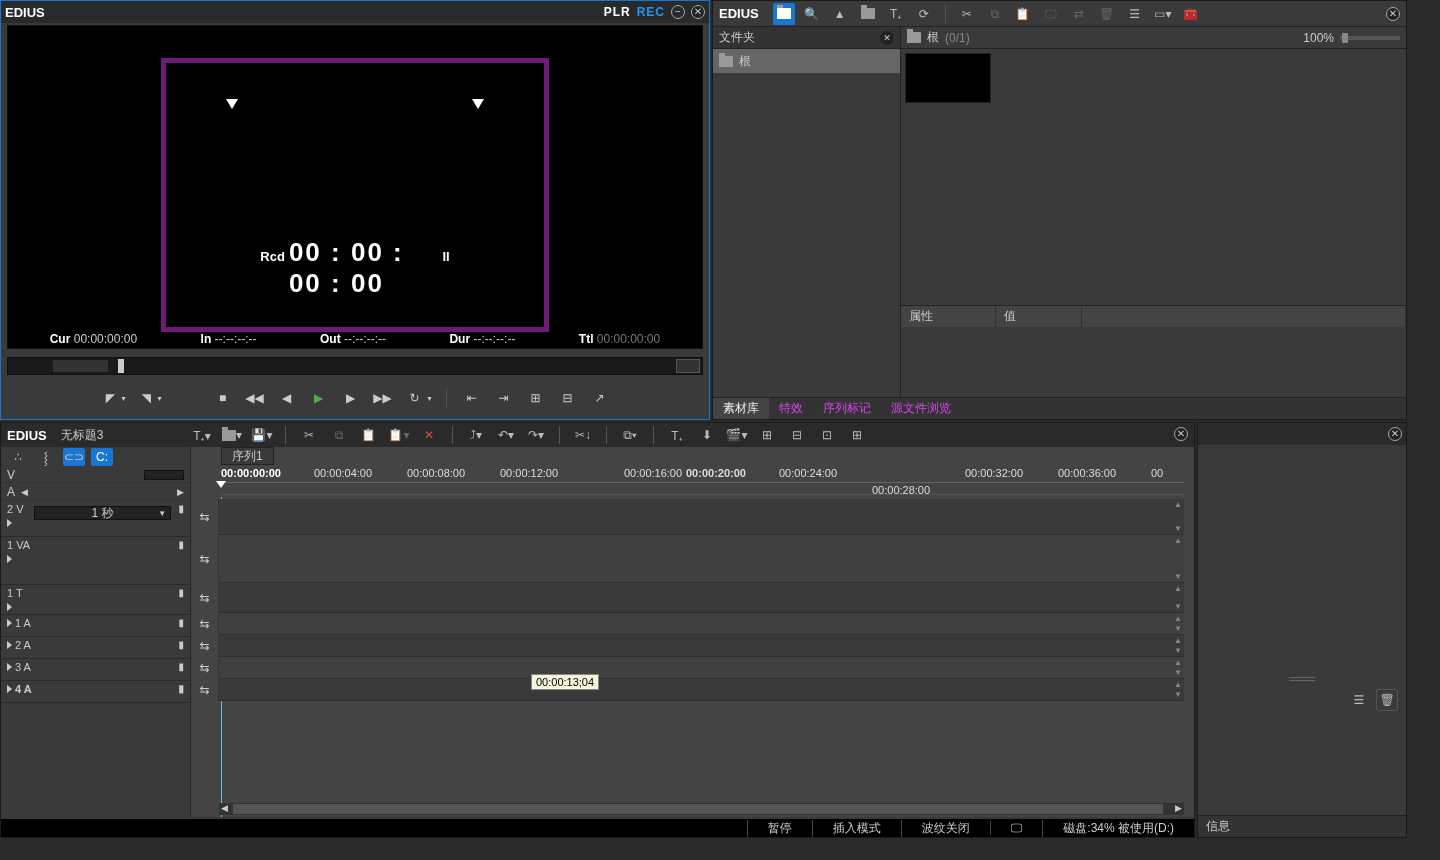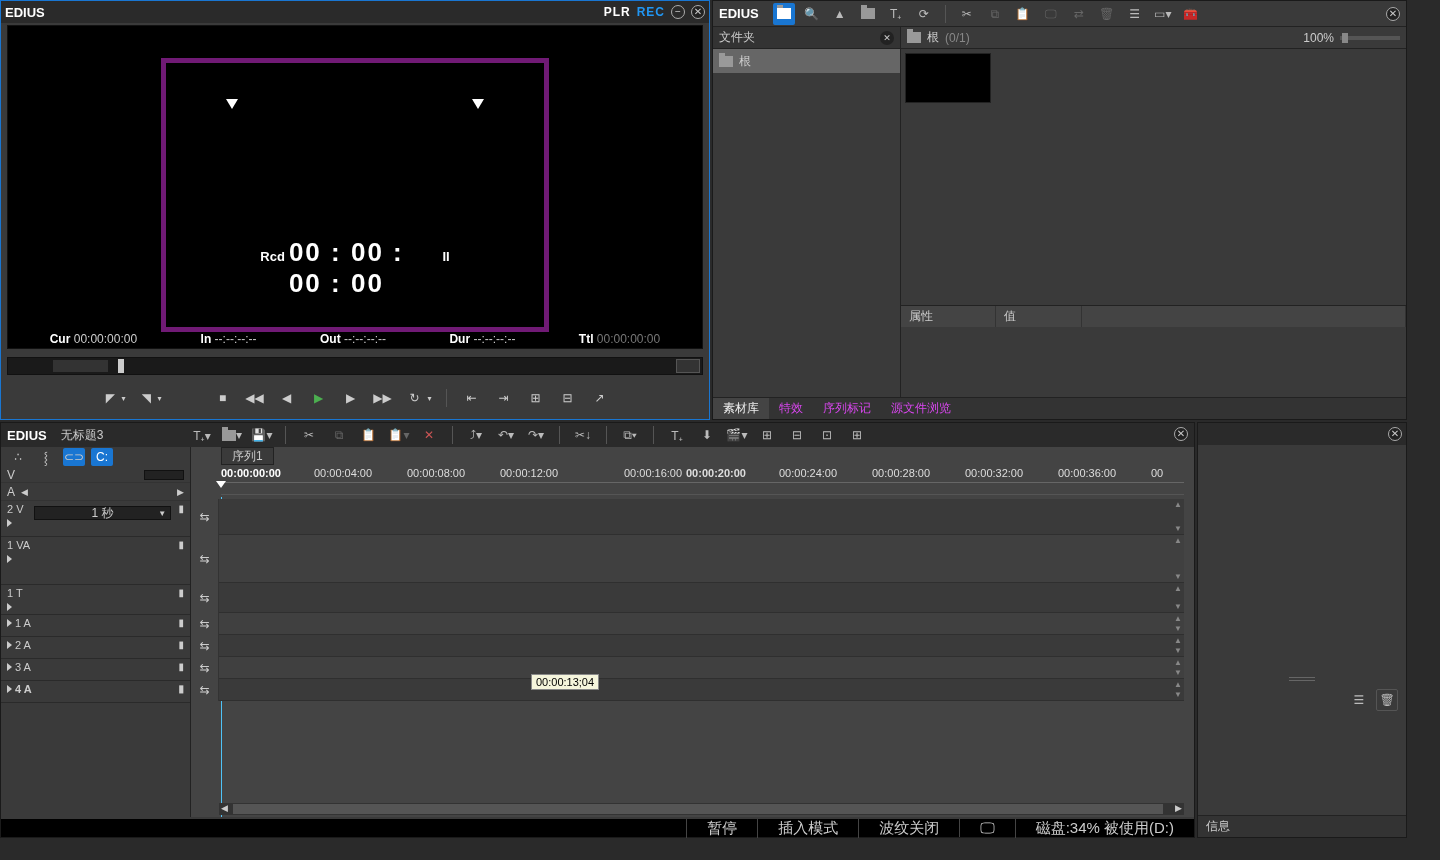--- a/index.html
+++ b/index.html
@@ -78,21 +78,21 @@
 .tick-row { height: 12px; position: relative; border-bottom: 1px solid #555; }
 .tracks-area { position: absolute; left: 0; right: 0; top: 52px; bottom: 0; }
 .lock-col { width: 28px; display: flex; align-items: center; justify-content: center; border-right: 1px solid #333; }
 .track-lane { position: absolute; left: 28px; right: 10px; background: #3a3a3a; border-bottom: 1px solid #2f2f2f; }
 .track-lane.alt { background: #404040; }
 .playhead-line { position: absolute; left: 30px; top: 50px; bottom: 0; width: 1px; background: #4fc3f7; }
 .tooltip { position: absolute; background: #f5f5dc; color: #000; border: 1px solid #888; padding: 1px 4px; font-size: 11px; }
 .hscroll { position: absolute; left: 28px; right: 10px; bottom: 2px; height: 12px; background: #333; }
 .hscroll-thumb { position: absolute; left: 14px; width: 930px; top: 1px; height: 10px; background: #555; }
 .tl-status { position: absolute; left: 0; right: 0; bottom: 0; height: 18px; background: #000; display: flex; align-items: center; }
-.status-item { padding: 0 20px; border-left: 1px solid #444; font-size: 15px; color: #ccc; }
+.status-item { padding: 0 20px; border-left: 1px solid #444; font-size: 12px; color: #ccc; }
 .info-body { position: absolute; top: 24px; left: 4px; right: 4px; bottom: 24px; background: #3a3a3a; }
 .info-grip { position: absolute; left: 50%; top: 230px; width: 26px; height: 4px; transform: translateX(-50%); border-top: 1px solid #666; border-bottom: 1px solid #666; }
 .info-btns { position: absolute; right: 4px; top: 242px; display: flex; gap: 6px; }
 .info-foot { position: absolute; left: 0; right: 0; bottom: 0; height: 22px; background: #333; display: flex; align-items: center; padding: 0 8px; border-top: 1px solid #222; }
 .icon-folder { width: 14px; height: 11px; background: #999; position: relative; }
 .icon-folder:before { content: ""; position: absolute; top: -3px; left: 0; width: 6px; height: 3px; background: #999; }
 .arrow { display: inline-block; width: 0; height: 0; }
 .arrow.r { border-top: 4px solid transparent; border-bottom: 4px solid transparent; border-left: 5px solid #ccc; }
 .swap-icon:before { content: "⇆"; font-size: 12px; }
 </style>
@@ -336,21 +336,21 @@
       </div>
     <div class="ruler-row">
       <div class="ruler-top" id="ruler-top">
           <span style="left: 0px;">00:00:00:00</span>
           <span style="left: 93px;">00:00:04:00</span>
           <span style="left: 186px;">00:00:08:00</span>
           <span style="left: 279px;">00:00:12:00</span>
           <span style="left: 372px; margin-left: 31px;">00:00:16:00</span>
           <span style="left: 465px; font-weight: bold;">00:00:20:00</span>
           <span style="left: 558px;">00:00:24:00</span>
-          <span style="left: 651px;">00:00:28:00</span>
+          <span style="left: 651px; margin-top: 17px;">00:00:28:00</span>
           <span style="left: 744px;">00:00:32:00</span>
           <span style="left: 837px;">00:00:36:00</span>
           <span style="left: 930px;">00</span>
         </div>
       <div class="playhead-tri"></div>
       <div class="tick-row"></div>
     </div>
     <div class="playhead-line"></div>
     <div class="tracks-area" id="tracks-area">
         <div style="position: absolute; left: 0px; top: 0px; height: 36px; display: flex; width: 100%;">

